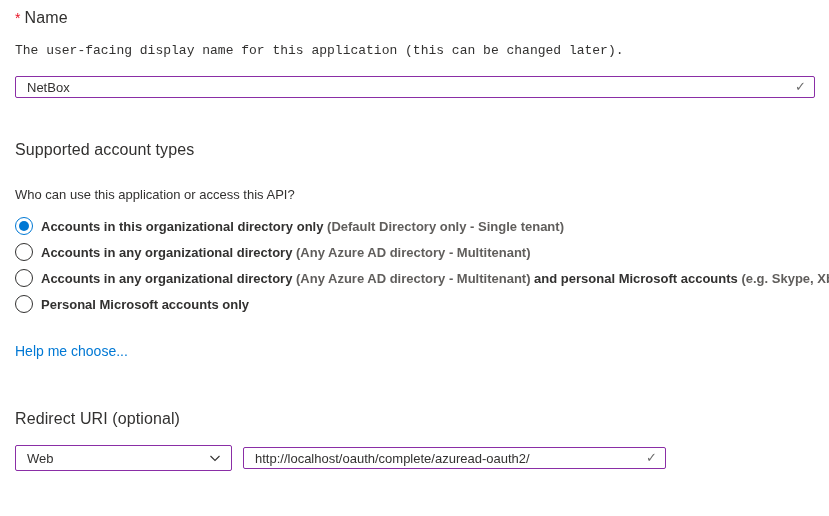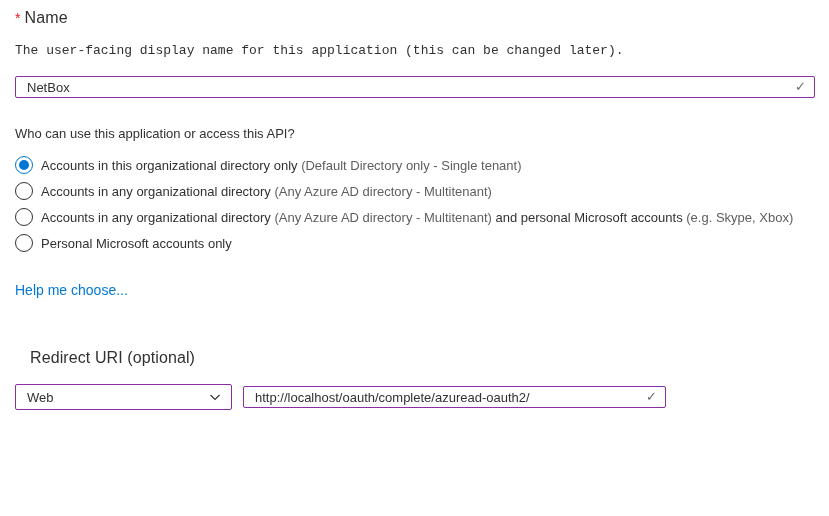--- a/index.html
+++ b/index.html
@@ -77,33 +77,33 @@
     align-items:center;
     justify-content:center;
     background:#fff;
   }
   .radio.selected{ border-color:var(--radio-blue); }
   .radio .dot{
     width:10px; height:10px;
     border-radius:50%;
     background:var(--radio-blue);
   }
-  .radio-label{ margin-left:8px; font-size:13px; color:var(--text); white-space:nowrap; }
+  .radio-label{ margin-left:8px; font-size:13px; color:var(--text); white-space:nowrap;font-weight:bold; }
   .radio-label .muted{ color:var(--text-muted); }
 
   .help-link{
     display:inline-block;
     margin-top:26px;
     font-size:14px;
     color:var(--link-blue);
     text-decoration:none;
     cursor:pointer;
   }
 
-  .redirect-title{ margin-top:50px;margin-left:15px; }
+  .redirect-title{ margin-top:50px; }
   .redirect-desc{ margin-top:14px; max-width:801px; }
 
   .redirect-row{
     margin-top:17px;
     display:flex;
     gap:11px;
     align-items:center;
   }
   .platform-select{
     position:relative;
@@ -137,20 +137,21 @@
   <div class="section-title"><span class="required-marker">*</span><span>Name</span></div>
 
   <div class="desc name-desc">The user-facing display name for this application (this can be changed later).</div>
 
   <div class="input-wrap name-input-wrap">
     <input class="text-input" type="text" value="NetBox" style="">
     <span class="valid-check">✓</span>
   </div>
 
   
+  <div class="section-title account-title">Supported account types</div>
 
   <div class="question">Who can use this application or access this API?</div>
 
   <div class="radio-group">
       <div class="radio-row">
         <span class="radio selected">
           <span class="dot"></span>
         </span>
         <span class="radio-label"><span>Accounts in this organizational directory only </span><span class="muted">(Default Directory only - Single tenant)</span></span>
       </div>

